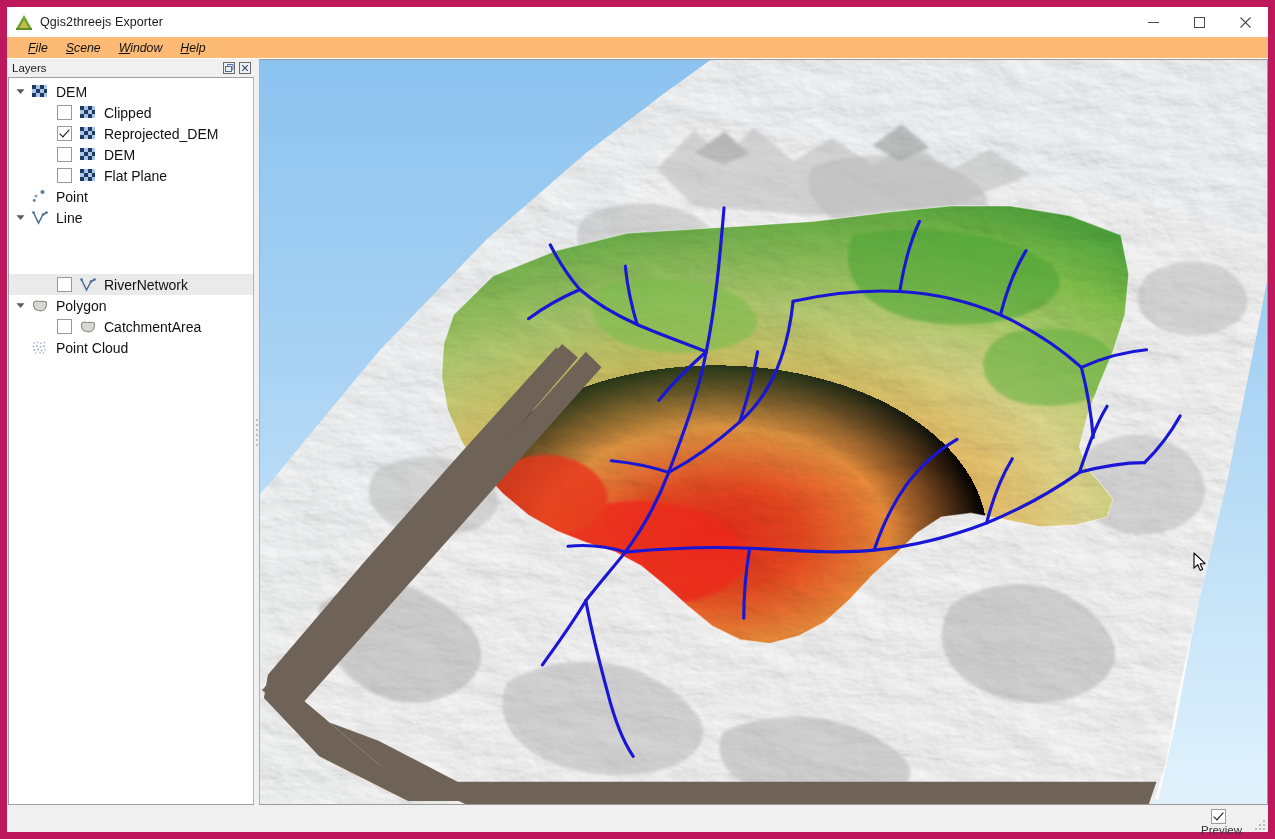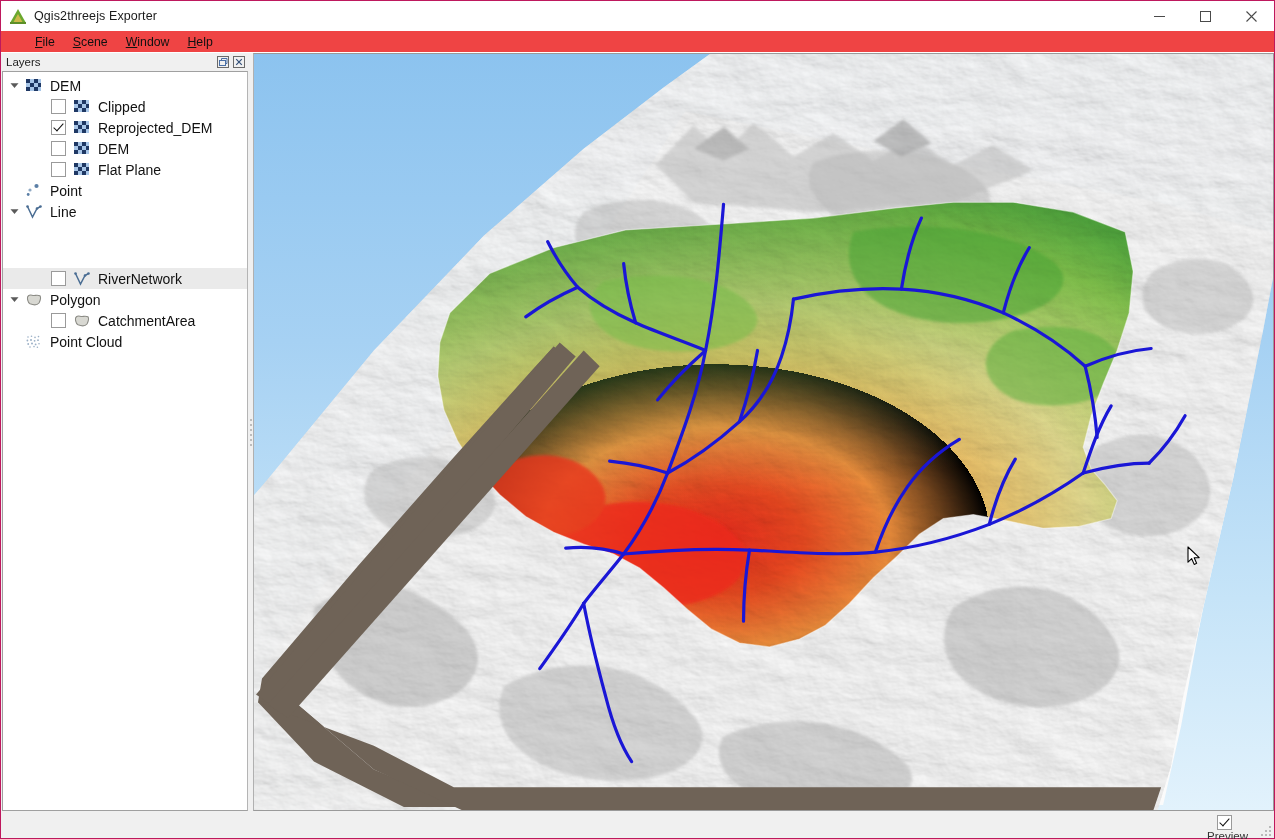--- a/index.html
+++ b/index.html
@@ -6,21 +6,21 @@
     margin: 0; padding: 0;
     width: 1275px; height: 839px;
     overflow: hidden;
     font-family: "Liberation Sans", sans-serif;
     background: #f0f0f0;
   }
   #app {
     position: relative;
     width: 1275px; height: 839px;
     background: #f0f0f0;
-    border: 1px solid #be185d;
+    border: 7px solid #be185d;
     box-sizing: border-box;
     display: flex;
     flex-direction: column;
   }
 
   
   .titlebar {
     height: 30px;
     background: #ffffff;
     display: flex;
@@ -59,25 +59,26 @@
   .winbtn {
     width: 46px; height: 30px;
     display: flex; align-items: center; justify-content: center;
     color: #3a3a3a;
   }
   .winbtn svg { display: block; }
 
   
   .menubar {
     height: 21px;
-    background: #ef4444;
+    background: #fdba74;
     display: flex; align-items: center;
-    padding-left: 25px;
+    padding-left: 12px;
     flex: none;
     border-bottom: 1px solid #ffffff;
+    font-style: italic;
   }
   .menuitem {
     font-size: 12.3px; color: #111;
     padding: 2px 9px 2px 9px;
     cursor: default;
   }
   .menuitem u { text-decoration: underline; }
 
   
   .bodyrow {

